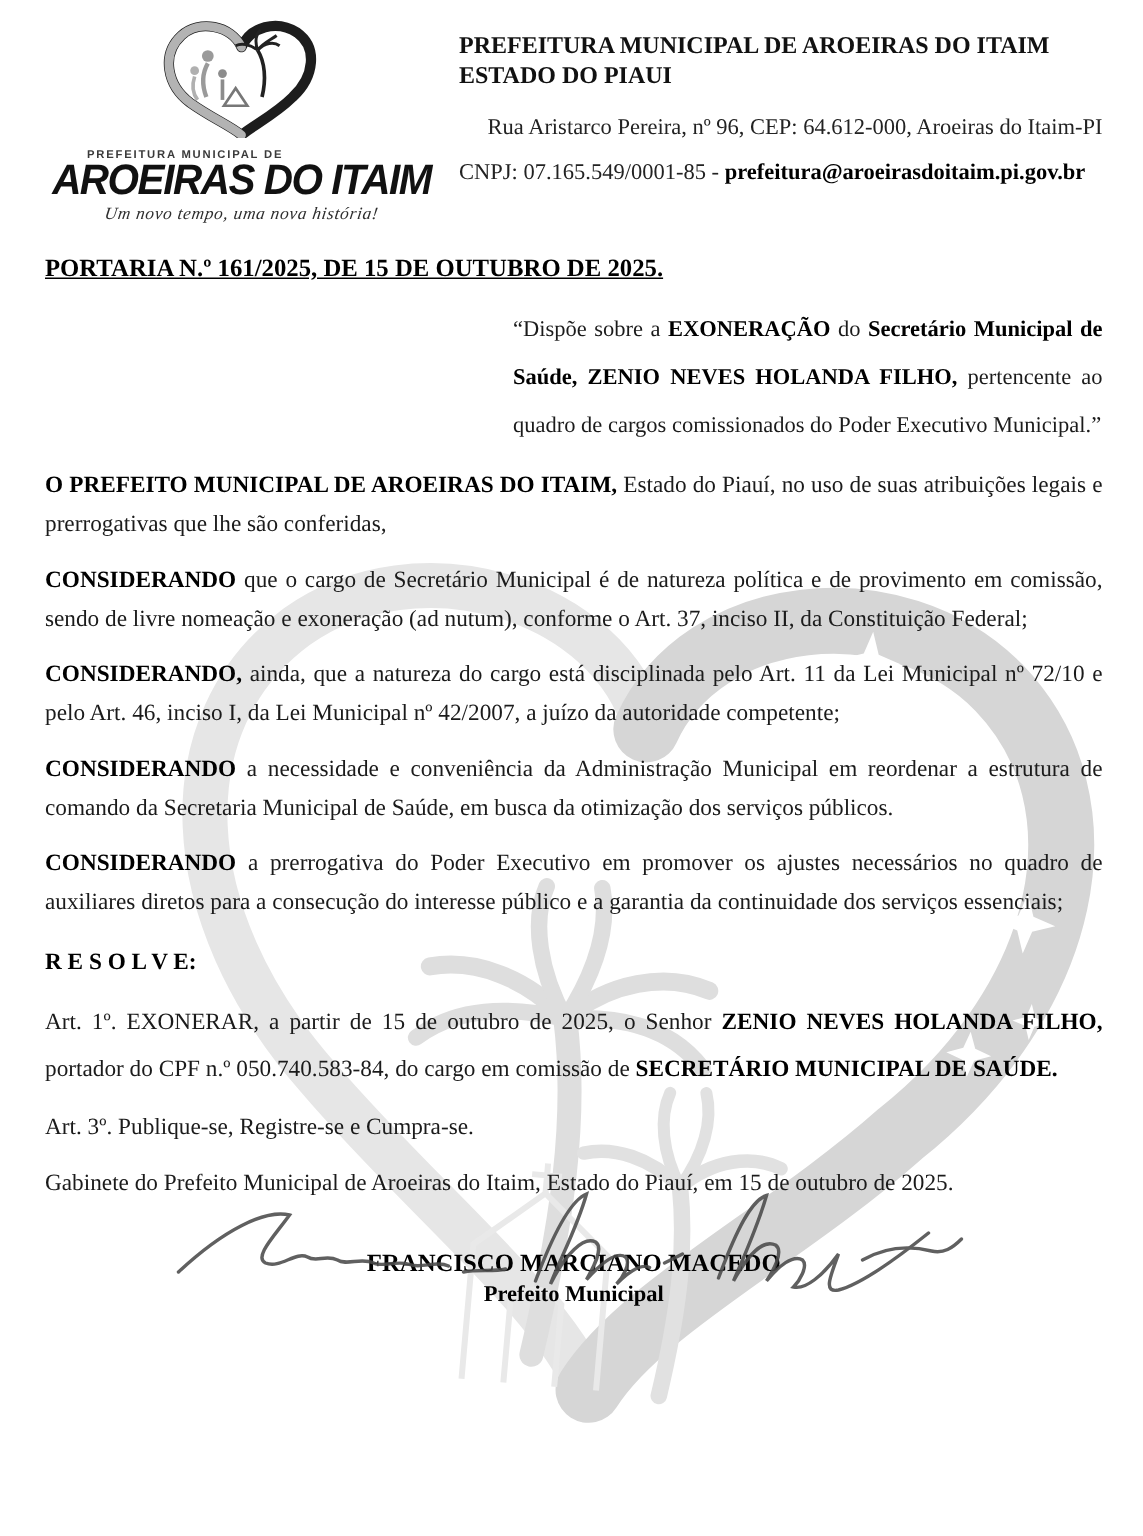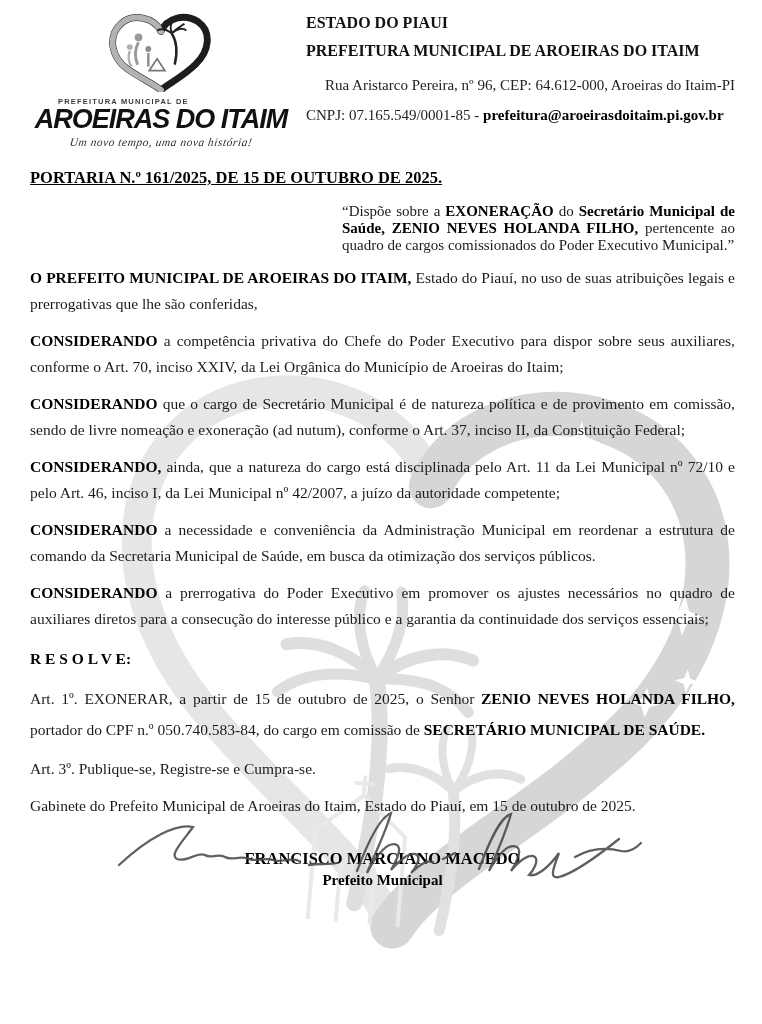--- a/index.html
+++ b/index.html
@@ -24,21 +24,21 @@
   .hdr-info{flex:1;padding-left:14px;padding-top:4px;}
   .hi-b{font-weight:bold;font-size:16px;color:#111;}
   .hi-1{margin-top:2px;}
   .hi-2{margin-top:10px;}
   .hi-3{font-size:15px;margin-top:17px;color:#222;text-align:right;}
   .hi-4{font-size:15px;margin-top:13px;color:#222;}
   .hi-4 .email{font-weight:bold;color:#000;}
   
   .doc-title{font-weight:bold;font-size:16.5px;color:#000;margin-top:20px;text-decoration:underline;}
   .epigraph{width:393px;margin-left:auto;margin-top:15px;font-size:15px;
-    line-height:17px;text-align:justify;}
+    line-height:32px;text-align:justify;}
   .doc-body{margin-top:4px;}
   .para{font-size:15.5px;line-height:26px;text-align:justify;margin:11px 0 0 0;}
   .para.art1{line-height:31px;}
   .para.resolve{margin-top:14px;}
   .b{font-weight:bold;color:#000;}
   
   .sig-wrap{position:relative;text-align:center;margin-top:2px;}
   .sig-svg{position:relative;display:block;margin:-14px auto 0 auto;z-index:2;}
   .sig-name{font-weight:bold;font-size:16.5px;color:#000;margin-top:-30px;position:relative;z-index:1;}
   .sig-role{font-weight:bold;font-size:15px;color:#000;margin-top:3px;}
@@ -117,34 +117,33 @@
             <polygon points="90,20 91.5,24 95.5,25.5 91.5,27 90,31 88.5,27 84.5,25.5 88.5,24"></polygon>
             <polygon points="98,34 99,37 102,38 99,39 98,42 97,39 94,38 97,37"></polygon>
             <polygon points="86,44 87,47 90,48 87,49 86,52 85,49 82,48 85,47"></polygon>
           </g>
         </svg>
         <div class="logo-small">PREFEITURA MUNICIPAL DE</div>
         <div class="logo-name">AROEIRAS DO ITAIM</div>
         <div class="logo-slogan">Um novo tempo, uma nova história!</div>
       </div>
       <div class="hdr-info">
+        <div class="hi-b hi-2">PREFEITURA MUNICIPAL DE AROEIRAS DO ITAIM</div>
         <div class="hi-b hi-1">ESTADO DO PIAUI</div>
-        <div class="hi-b hi-2">PREFEITURA MUNICIPAL DE AROEIRAS DO ITAIM</div>
         <div class="hi-3">Rua Aristarco Pereira, nº 96, CEP: 64.612-000, Aroeiras do Itaim-PI</div>
         <div class="hi-4"><span>CNPJ: 07.165.549/0001-85 - </span><span class="email">prefeitura@aroeirasdoitaim.pi.gov.br</span></div>
       </div>
     </div>
 
     <div class="doc-title">PORTARIA N.º 161/2025, DE 15 DE OUTUBRO DE 2025.</div>
 
     <div class="epigraph"><span>“Dispõe sobre a </span><span class="b">EXONERAÇÃO</span><span> do </span><span class="b">Secretário Municipal de Saúde, ZENIO NEVES HOLANDA FILHO,</span><span> pertencente ao quadro de cargos comissionados do Poder Executivo Municipal.”</span></div>
 
     <div class="doc-body" id="doc-body">
         <p class="para"><span class="b">O PREFEITO MUNICIPAL DE AROEIRAS DO ITAIM,</span><span> Estado do Piauí, no uso de suas atribuições legais e prerrogativas que lhe são conferidas,</span></p>
-        <p class="para"><span class="b">CONSIDERANDO</span><span> a competência privativa do Chefe do Poder Executivo para dispor sobre seus auxiliares, conforme o Art. 70, inciso XXIV, da Lei Orgânica do Município de Aroeiras do Itaim;</span></p>
         <p class="para"><span class="b">CONSIDERANDO</span><span> que o cargo de Secretário Municipal é de natureza política e de provimento em comissão, sendo de livre nomeação e exoneração (ad nutum), conforme o Art. 37, inciso II, da Constituição Federal;</span></p>
         <p class="para"><span class="b">CONSIDERANDO,</span><span> ainda, que a natureza do cargo está disciplinada pelo Art. 11 da Lei Municipal nº 72/10 e pelo Art. 46, inciso I, da Lei Municipal nº 42/2007, a juízo da autoridade competente;</span></p>
         <p class="para"><span class="b">CONSIDERANDO</span><span> a necessidade e conveniência da Administração Municipal em reordenar a estrutura de comando da Secretaria Municipal de Saúde, em busca da otimização dos serviços públicos.</span></p>
         <p class="para"><span class="b">CONSIDERANDO</span><span> a prerrogativa do Poder Executivo em promover os ajustes necessários no quadro de auxiliares diretos para a consecução do interesse público e a garantia da continuidade dos serviços essenciais;</span></p>
         <p class="para resolve"><span class="b">R E S O L V E:</span></p>
         <p class="para art1"><span>Art. 1º. EXONERAR, a partir de 15 de outubro de 2025, o Senhor </span><span class="b">ZENIO NEVES HOLANDA FILHO,</span><span> portador do CPF n.º 050.740.583-84, do cargo em comissão de </span><span class="b">SECRETÁRIO MUNICIPAL DE SAÚDE.</span></p>
         <p class="para"><span>Art. 3º. Publique-se, Registre-se e Cumpra-se.</span></p>
         <p class="para"><span>Gabinete do Prefeito Municipal de Aroeiras do Itaim, Estado do Piauí, em 15 de outubro de 2025.</span></p>
       </div>
 

